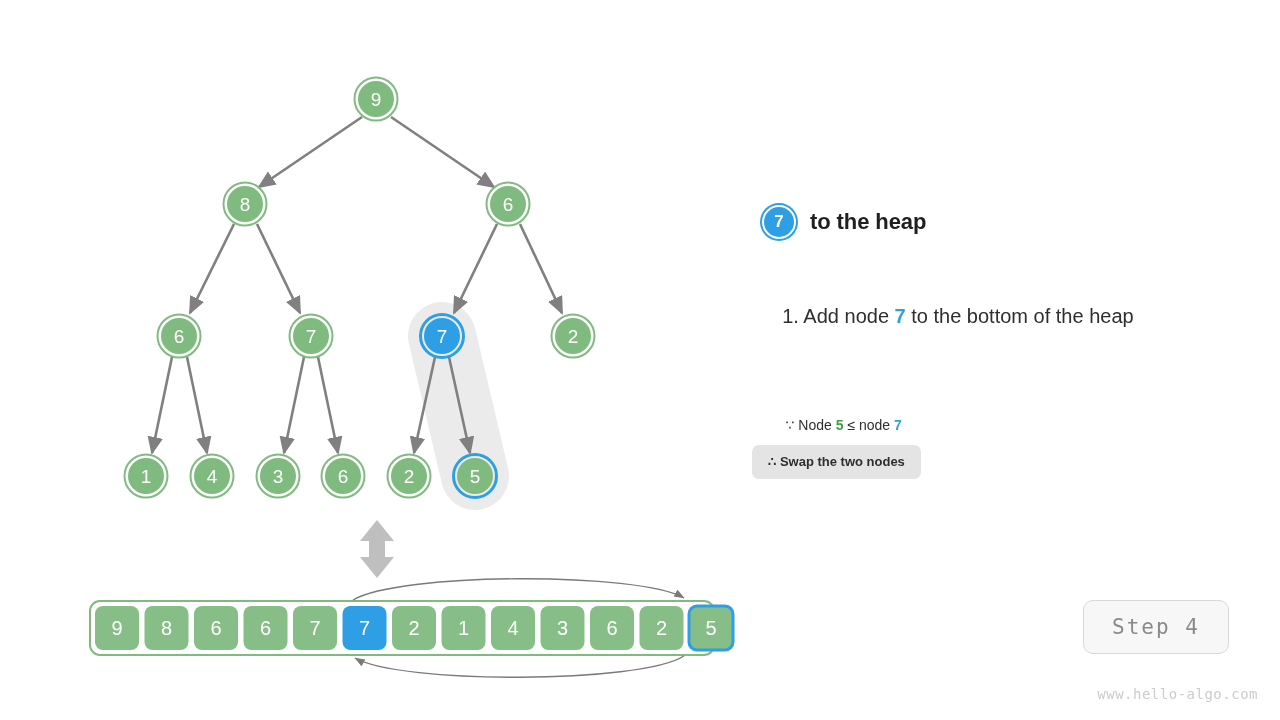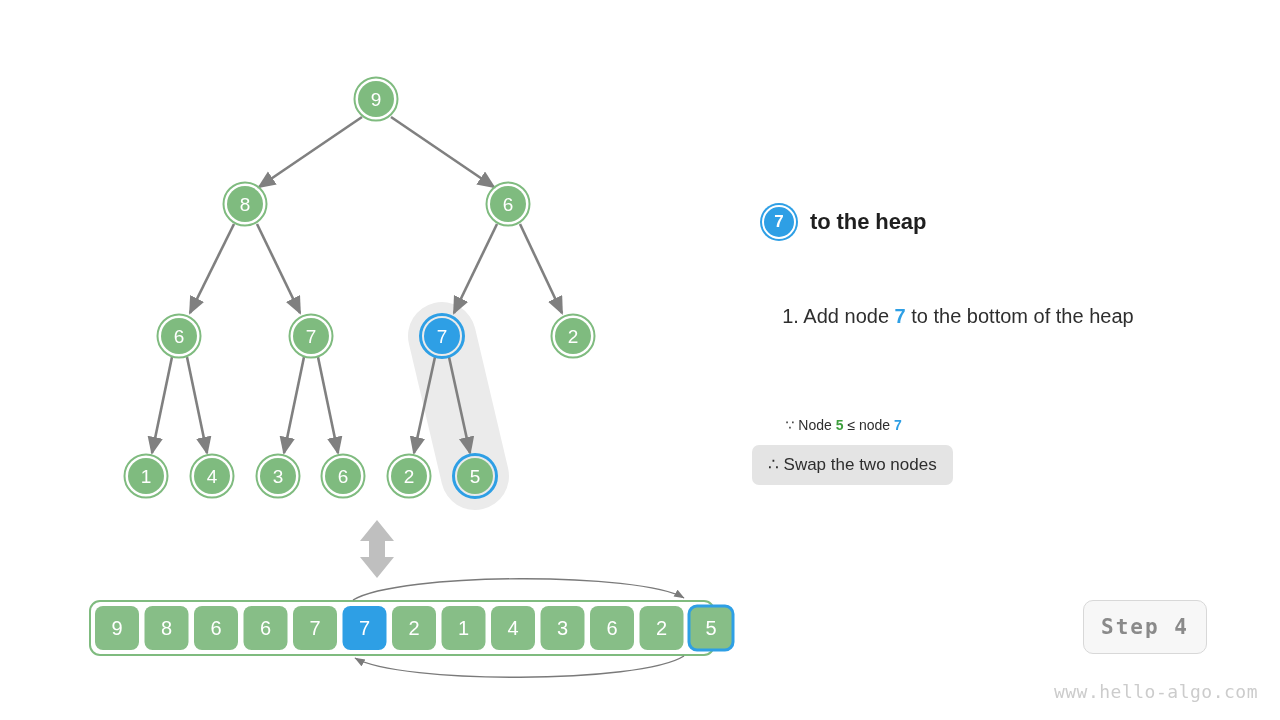--- a/index.html
+++ b/index.html
@@ -67,57 +67,58 @@
     position: absolute;
     left: 18px;
     top: 196px;
     font-size: 14px;
     white-space: pre;
   }
   #conclusion-line {
     position: absolute;
     left: 0px;
     top: 240px;
-    font-size: 17px;
+    font-size: 13px;
     white-space: pre;
     background: #e4e4e4;
     border-radius: 7px;
     padding: 9px 16px 10px 16px;
+    font-weight: bold;
   }
   .hl-blue  { color: #2e9fe5; font-weight: bold; }
   .hl-green { color: #3f9f3f; font-weight: bold; }
 
   
   #step-badge {
     position: absolute;
     left: 1083px;
     top: 600px;
-    width: 124px;
+    width: 146px;
     height: 54px;
     box-sizing: border-box;
     border: 1px solid #d8d8d8;
     border-radius: 10px;
     background: #f7f7f7;
     color: #8a8a8a;
     font-family: "DejaVu Sans Mono", monospace;
     font-size: 21px;
-    font-weight: bold;
+    font-weight: normal;
     letter-spacing: 2px;
     display: flex;
     align-items: center;
     justify-content: center;
   }
 
   
   #watermark {
     position: absolute;
     right: 22px;
     bottom: 18px;
     font-family: "DejaVu Sans Mono", monospace;
-    font-size: 18px;
+    font-size: 14px;
     color: #cccccc;
     letter-spacing: 0.5px;
   }
 </style>
 </head>
 <body>
 
 <svg id="diagram-canvas" viewBox="0 0 740 720" xmlns="http://www.w3.org/2000/svg">
   <defs>
     <marker id="arrowhead" markerWidth="8" markerHeight="8" refX="6.2" refY="3" orient="auto">

